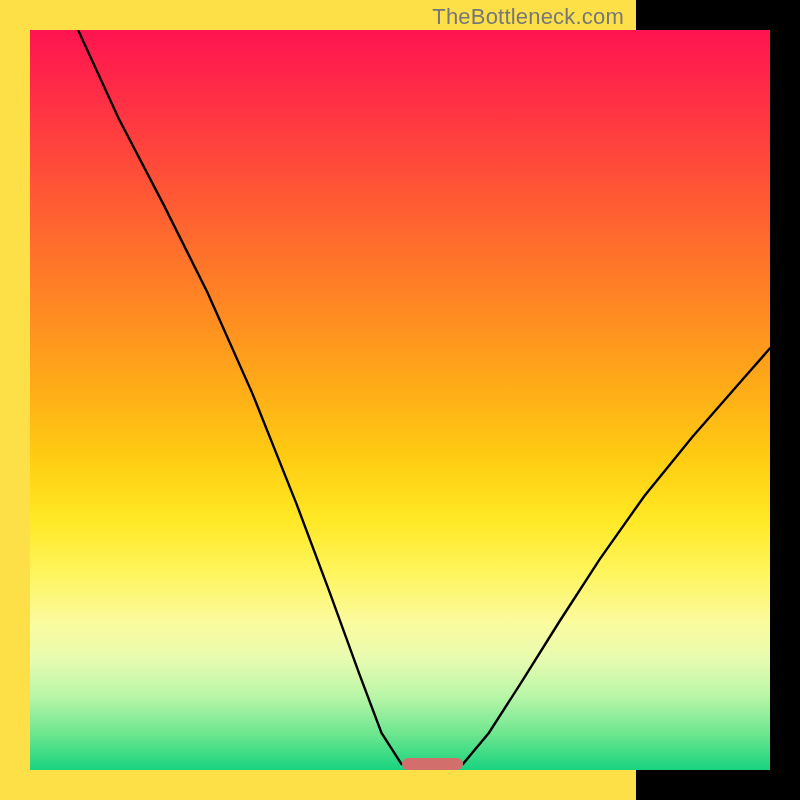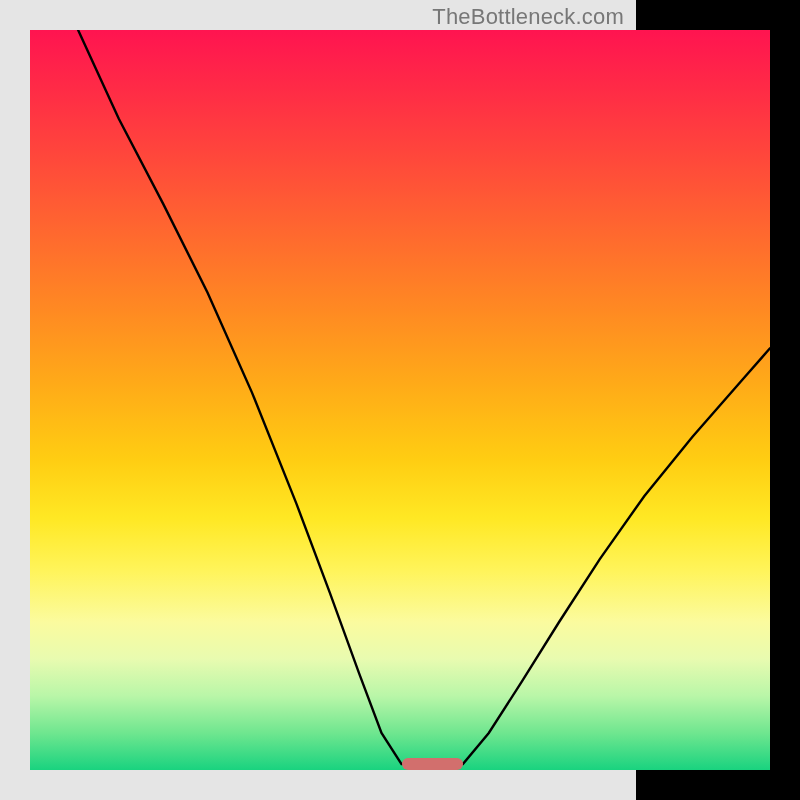--- a/index.html
+++ b/index.html
@@ -8,21 +8,21 @@
     width: 800px;
     height: 800px;
     background: #000;
     overflow: hidden;
     font-family: Arial, Helvetica, sans-serif;
   }
   .frame {
     position: relative;
     width: 636px;
     height: 800px;
-    background: #e5e5e5;
+    background: #fde047;
   }
   .watermark {
     position: absolute;
     top: 4px;
     right: 12px;
     color: #777;
     font-size: 22px;
     font-weight: 500;
     letter-spacing: 0.2px;
     z-index: 5;

